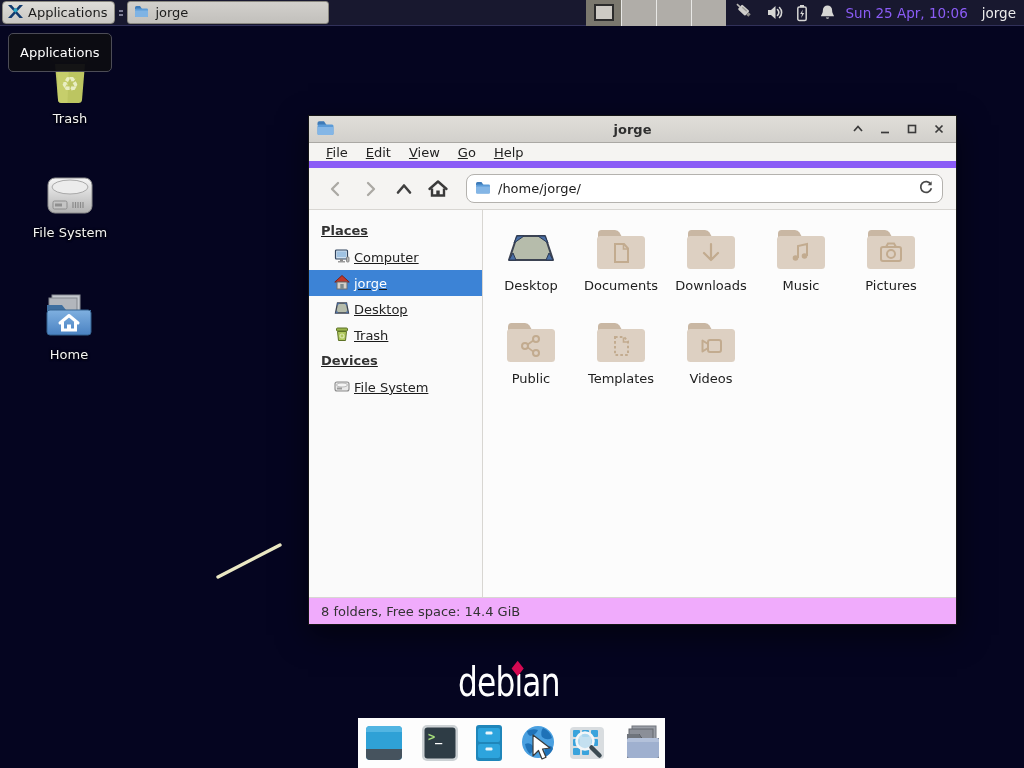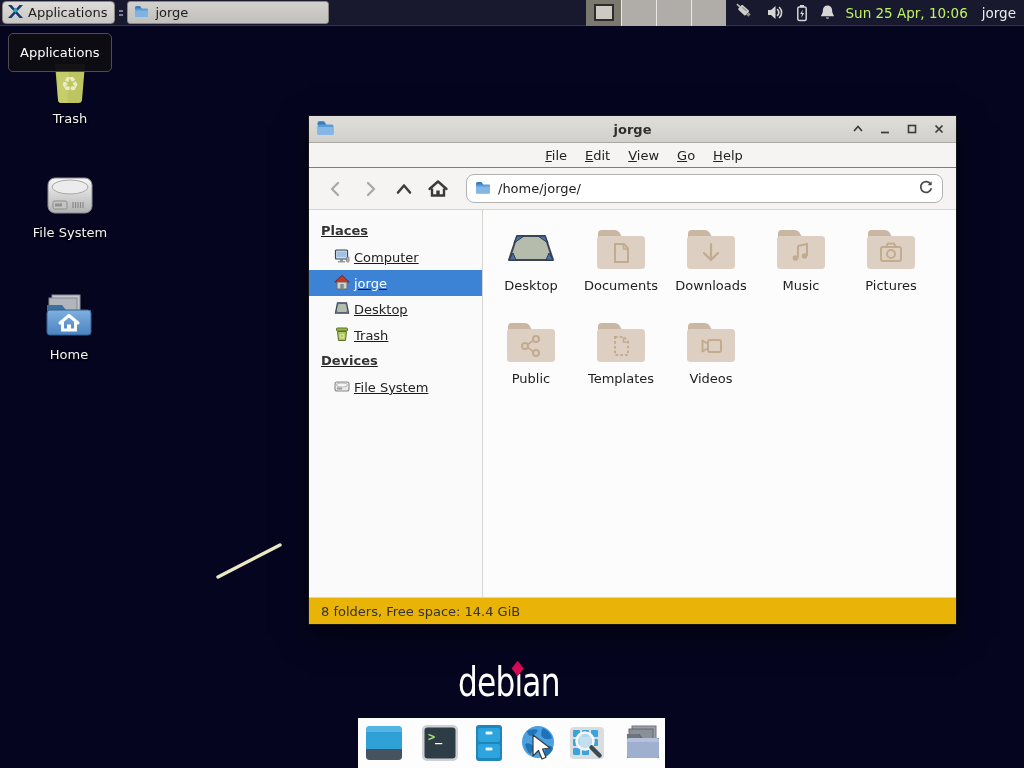--- a/index.html
+++ b/index.html
@@ -34,21 +34,21 @@
   .pager { display:flex; height:26px; margin-right:10px; }
   .pager .ws { width:35px; height:26px; background:#b0ada8; border-left:1px solid #e8e8e6; position:relative; }
   .pager .ws:first-child { border-left:none; }
   .pager .ws.active { background:#7b786e; }
   .pager .ws.active .mini-win {
     position:absolute; left:8px; top:4px; width:20px; height:17px;
     background:#cdcac4; border:2px solid #2c2c2c;
   }
   .tray { display:flex; align-items:center; gap:10px; margin-right:10px; }
   .tray svg { display:block; }
-  .clock { color:#bef264; font-size:13.5px; margin-right:14px; }
+  .clock { color:#8b5cf6; font-size:13.5px; margin-right:14px; }
   .whoami { color:#ececec; font-size:13.5px; margin-right:8px; }
 
   
   .tooltip {
     position:absolute; left:8px; top:33px; width:104px; height:39px;
     background:rgba(12,12,18,0.96); border:1px solid #4c4c56; border-radius:5px;
     color:#fff; display:flex; align-items:center; padding-left:11px; z-index:60;
   }
 
   
@@ -71,21 +71,21 @@
   .titlebar {
     height:27px; background:linear-gradient(#e0dedا,#d5d3cf);
     background:linear-gradient(#e0ded9,#d2d0cc);
     border-bottom:1px solid #aaa8a4;
     display:flex; align-items:center; padding:0 10px 0 7px; position:relative;
   }
   .title { position:absolute; left:0; right:0; text-align:center; font-weight:bold; color:#2e2e2e; }
   .tb-controls { margin-left:auto; display:flex; align-items:center; gap:13px; z-index:2; }
   .tb-btn { width:14px; height:14px; display:flex; align-items:center; justify-content:center; }
 
-  .menubar { height:25px; background:#f5f4f2; display:flex; align-items:center; padding-left:23px; border-bottom:1px solid #8b5cf6;justify-content:center; }
+  .menubar { height:25px; background:#f5f4f2; display:flex; align-items:center; padding-left:8px; border-bottom:7px solid #8b5cf6; }
   .menu-item { display:inline-block; padding:3px 9px; color:#222; }
   .menu-item::first-letter { text-decoration:underline; }
 
   .toolbar { height:42px; background:#f5f4f2; border-bottom:1px solid #d8d6d2;
     display:flex; align-items:center; padding:0 13px 0 13px; gap:6px; }
   .nav-btn { width:28px; height:28px; display:flex; align-items:center; justify-content:center; border-radius:3px; }
   .pathbar {
     flex:1; height:29px; margin-left:8px; background:#ffffff;
     border:1px solid #b4b2ae; border-radius:8px;
     display:flex; align-items:center; padding:0 8px; gap:7px;
@@ -96,21 +96,21 @@
   .sidebar { width:174px; background:#fafafa; border-right:1px solid #d8d6d2; padding-top:8px;text-decoration:underline; }
   .side-header { font-weight:bold; color:#333; padding:5px 12px 6px 12px; }
   .side-row { height:26px; display:flex; align-items:center; gap:4px; padding-left:25px; color:#222; }
   .side-row.selected { background:#3c83d6; color:#fff; }
   .side-row svg { flex:0 0 auto; }
 
   .filegrid { flex:1; background:#fcfcfc; padding:14px 0 0 3px; display:flex; flex-wrap:wrap; align-content:flex-start; }
   .fitem { width:90px; display:flex; flex-direction:column; align-items:center; margin-bottom:24px; }
   .fitem .flabel { margin-top:6px; color:#1e1e1e; text-align:center; }
 
-  .statusbar { height:27px; background:#eab308; border-top:1px solid #d8d6d2;
+  .statusbar { height:27px; background:#f0abfc; border-top:1px solid #d8d6d2;
     display:flex; align-items:center; padding-left:12px; color:#333; }
 
   
   .debian {
     position:absolute; left:458px; top:660px; z-index:6;
     color:#ffffff; font-size:40px; letter-spacing:-1px;
     transform:scaleX(0.78); transform-origin:left top; line-height:1.1;
   }
   .debian .dot {
     position:absolute; left:71px; top:3px; width:11px; height:11px;

